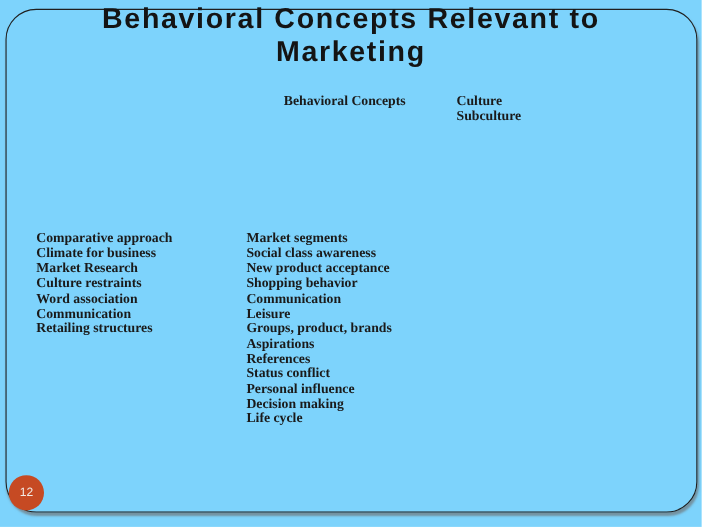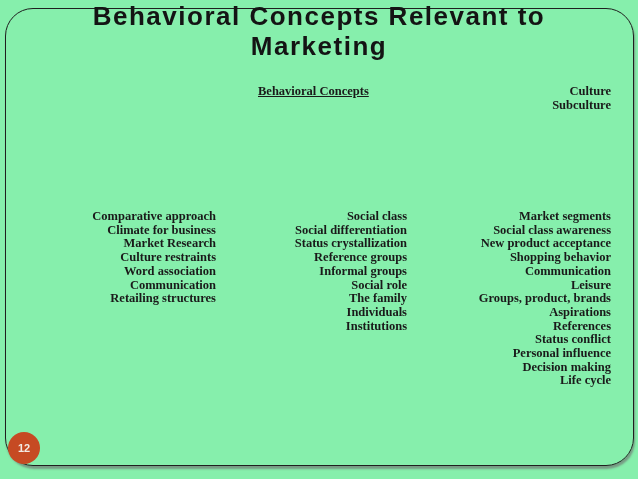--- a/index.html
+++ b/index.html
@@ -1,19 +1,19 @@
 <!DOCTYPE html>
 <html><head>
 <meta charset="utf-8">
 <style>
   html,body{margin:0;padding:0;background:#fff;}
   .stage{
     position:relative;
     width:638px;height:479px;
-    background:#86efac;
+    background:#7dd3fc;
     overflow:hidden;
     font-family:"Liberation Serif", serif;
     color:#1a1a1a;
   }
   .slide-border{
     position:absolute;
     left:5px;top:8px;right:4px;bottom:13px;
     border:1.5px solid #1f1f1f;
     border-radius:28px;
     box-shadow:1px 3px 2px rgba(110,110,110,0.65);
@@ -38,38 +38,38 @@
     width:586px;
     display:grid;
     grid-template-columns:191px 191px 204px;
     font-size:12.5px;
     font-weight:bold;
     line-height:13.7px;
   }
   .hdr-cell{
     height:27px;
   }
-  .hdr-cell.c2{padding-left:34px;text-decoration:underline;}
+  .hdr-cell.c2{padding-left:34px;}
   .hdr-cell.c3{padding-left:38px;}
   .cell{
     padding-right:8px;
   }
-  .lines{white-space:pre-line;text-align:right;}
+  .lines{white-space:pre-line;}
   .page-badge{
     position:absolute;
     left:8px;top:432px;
     width:32px;height:32px;
     border-radius:50%;
     background:#c64a23;
     display:flex;
     align-items:center;
     justify-content:center;
     font-family:"Liberation Sans", sans-serif;
     font-size:11px;
-    font-weight:bold;
+    font-weight:normal;
     color:#f2ebe5;
   }
 </style>
 </head>
 <body>
 
 <div class="stage">
 
   <div class="slide-border"></div>
 
@@ -83,29 +83,20 @@
     <div class="cell lines" style="min-height:125px">Culture
 Subculture</div>
     <div class="cell lines" style="min-height:125px">Comparative approach
 Climate for business
 Market Research
 Culture restraints
 Word association
 Communication
 Retailing structures</div>
 
-    <div class="cell lines">Social class
-Social differentiation
-Status crystallization
-Reference groups
-Informal groups
-Social role
-The family
-Individuals
-Institutions</div>
     <div class="cell lines">Market segments
 Social class awareness
 New product acceptance
 Shopping behavior
 Communication
 Leisure
 Groups, product, brands
 Aspirations
 References
 Status conflict

